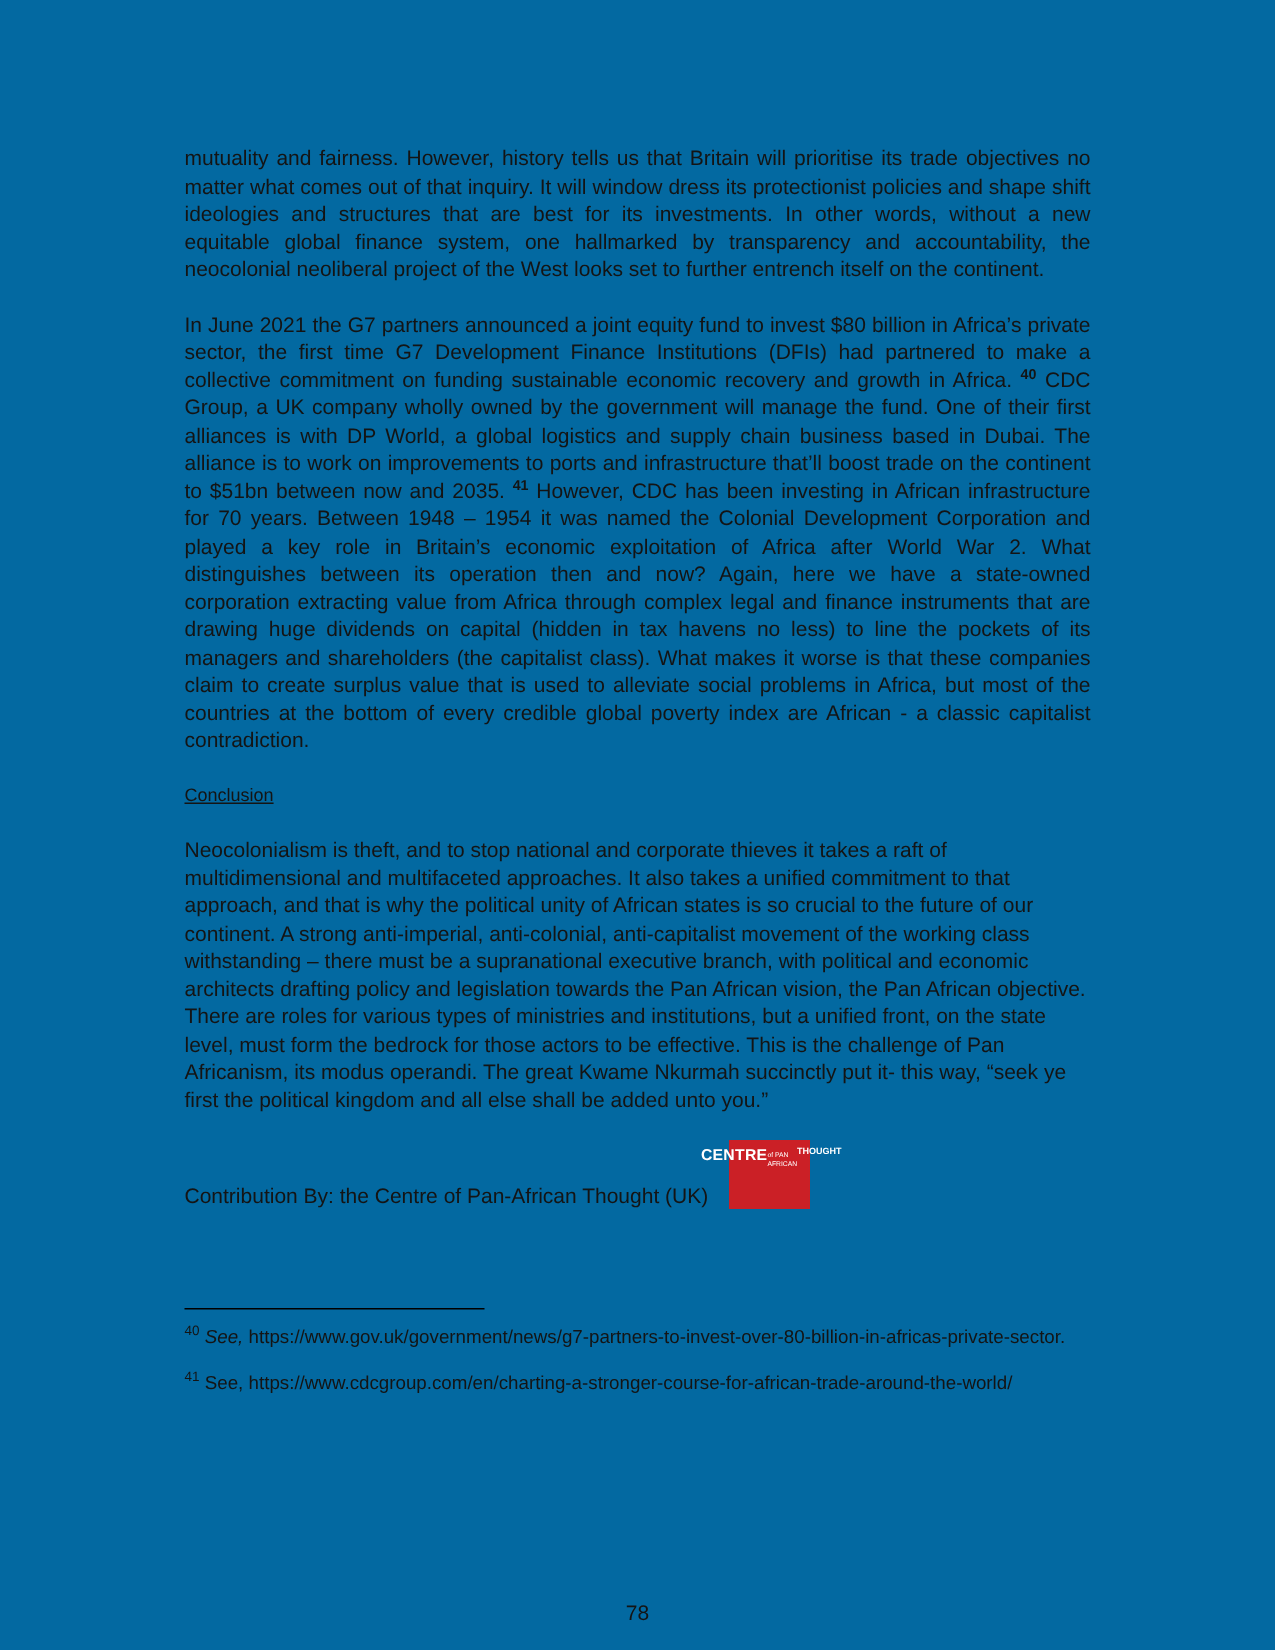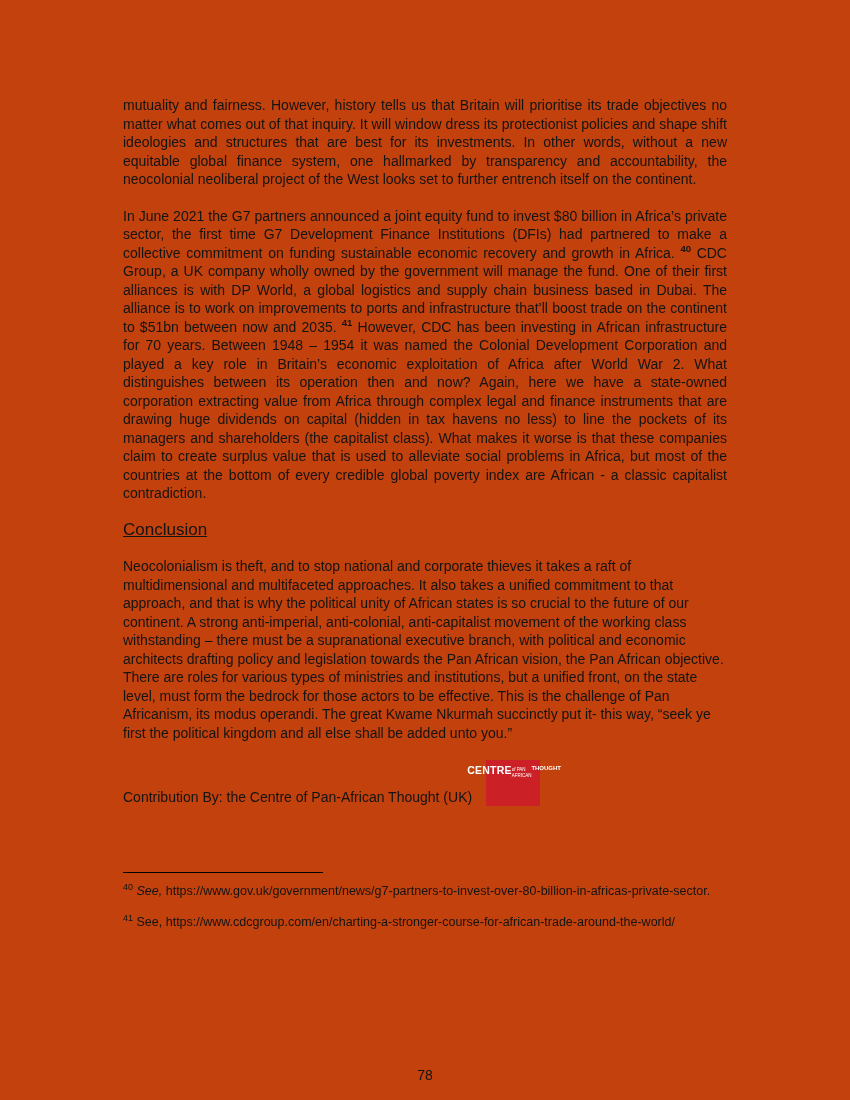--- a/index.html
+++ b/index.html
@@ -1,20 +1,20 @@
 <!DOCTYPE html>
 <html><head>
 <meta charset="utf-8">
 <style>
   html, body { margin: 0; padding: 0; background: #ffffff; }
   .page {
     position: relative;
     width: 850px;
     height: 1100px;
-    background: #c2410c;
+    background: #0369a1;
     font-family: "Liberation Sans", sans-serif;
     color: #141414;
     overflow: hidden;
   }
   .content {
     position: absolute;
     left: 123px;
     top: 96px;
     width: 604px;
     font-size: 14px;
@@ -22,21 +22,21 @@
   }
   .para { margin: 0 0 18px 0; }
   .justify { text-align: justify; }
   .fnref {
     font-size: 9.5px;
     font-weight: bold;
     vertical-align: super;
     line-height: 0;
   }
   .heading {
-    font-size: 17px;
+    font-size: 12px;
     font-weight: normal;
     text-decoration: underline;
     margin: 0 0 18px 0;
   }
   .contrib-row {
     display: flex;
     align-items: flex-end;
     gap: 14px;
     margin-top: 16px;
   }

